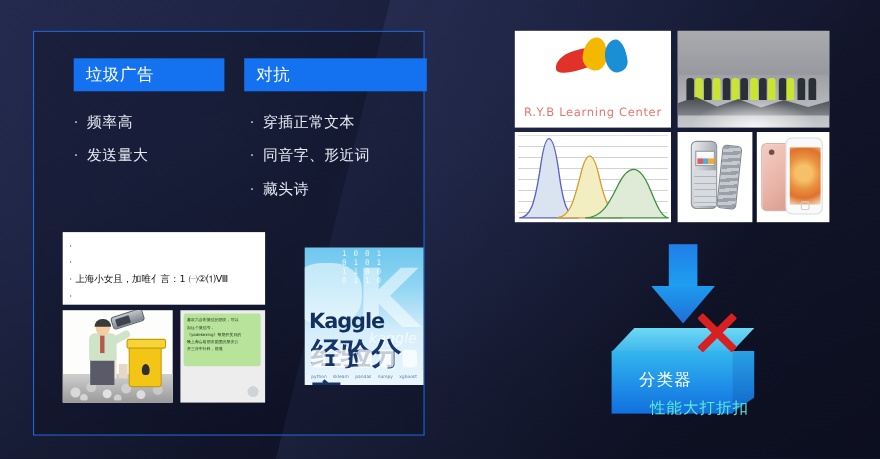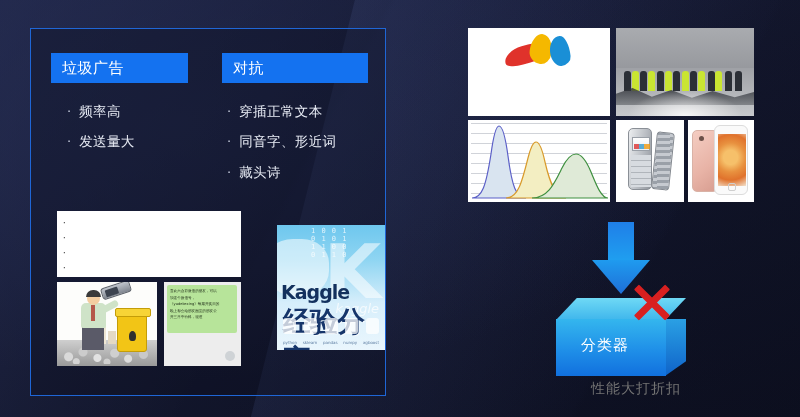--- a/index.html
+++ b/index.html
@@ -37,22 +37,22 @@
   .hdr {
     position: absolute;
     background: #1472f0;
     color: #ffffff;
     display: flex; align-items: center;
     padding-left: 11px;
     font-size: 15px;
     letter-spacing: 0.5px;
     white-space: nowrap;
   }
-  .hdr.spam  { left: 20px; top: 24px; width: 137px; height: 30px; }
-  .hdr.advs  { left: 191px; top: 24px; width: 146px; height: 30px; }
+  .hdr.spam  { left: 36px; top: 24px; width: 137px; height: 30px; }
+  .hdr.advs  { left: 191px; top: 24px; width: 166px; height: 30px; }
 
   .bullets { position: absolute; color: #e8ecf5; font-size: 13.5px; line-height: 1; }
   .bullets.col1 { left: 36px; top: 76px; }
   .bullets.col2 { left: 196px; top: 76px; }
   .bullets li { list-style: none; display: flex; align-items: flex-start; margin-bottom: 16px; }
   .bullets .dot { color: #c7cede; margin-right: 8px; font-size: 13px; line-height: 1.1; }
   .bullets .txt { white-space: nowrap; letter-spacing: 0.4px; }
 
   
   .spam-card {
@@ -346,22 +346,22 @@
     position: absolute; left: 630px; top: 280px; width: 44px; height: 44px;
   }
   .xmark i {
     position:absolute; left: 0; top: 19px; width: 44px; height: 7px;
     background: #d82020; border-radius: 1px;
   }
   .xmark i:first-child { transform: rotate(45deg); }
   .xmark i:last-child  { transform: rotate(-45deg); }
 
   .caption {
-    position: absolute; left: 556px; top: 380px; width: 160px;
-    text-align: center; color: #737373; font-size: 14px; letter-spacing: 1px;
+    position: absolute; left: 556px; top: 362px; width: 160px;
+    text-align: center; color: #5eead4; font-size: 14px; letter-spacing: 1px;
   }
 </style>
 </head>
 <body>
 
 <div class="bg-wash"></div>
 <div class="bg-diag"></div>
 
 <div class="panel">
 
@@ -400,20 +400,21 @@
 
   <div class="spam-card">
     <div class="ln">
       <span class="bd">·</span>
     </div>
     <div class="ln">
       <span class="bd">·</span>
     </div>
     <div class="ln">
       <span class="bd">·</span>
+      <span>上海小女且，加唯亻言：1 ㈠②⑴Ⅷ</span>
     </div>
     <div class="ln">
       <span class="bd">·</span>
     </div>
   </div>
 
   <div class="cartoon">
     <div class="ground"></div>
     <div class="rubble"></div>
     <div class="city"></div>
@@ -469,20 +470,21 @@
     </div>
   </div>
 </div>
 
 <div class="img logo-img">
   <div class="mark">
     <div class="r"></div>
     <div class="y"></div>
     <div class="b"></div>
   </div>
+  <div class="en">R.Y.B Learning Center</div>
 </div>
 
 <div class="img protest-img">
   <div class="sky"></div>
   <div class="wall"></div>
   <div class="crowd">
     <div class="p" style="left:4%"></div>
     <div class="p v" style="left:10%"></div>
     <div class="p" style="left:16%"></div>
     <div class="p v" style="left:22%"></div>

